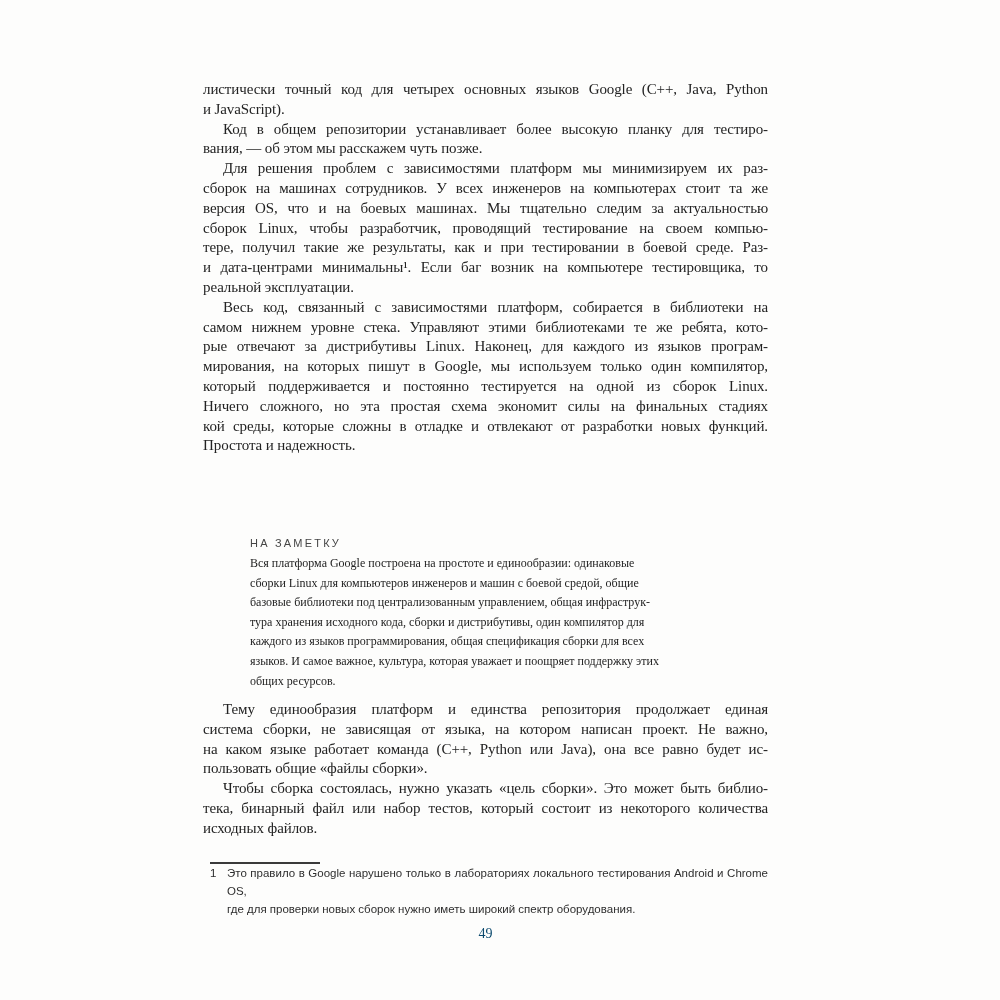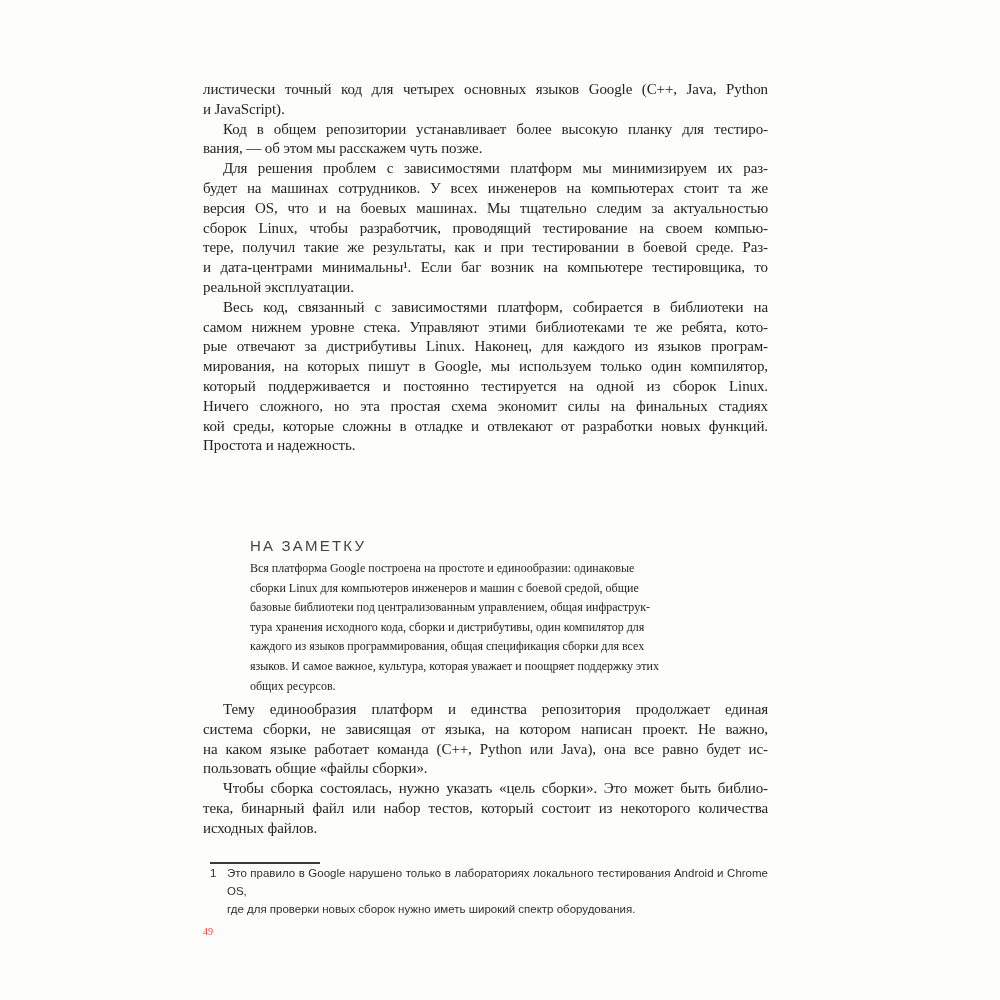--- a/index.html
+++ b/index.html
@@ -23,21 +23,21 @@
     text-align:justify;
     text-align-last:justify;
     letter-spacing:-0.1px;
   }
   .line.last { text-align-last:left; }
   .line.first { text-indent:20px; }
 
   
   .note-heading {
     font-family:"Liberation Sans", sans-serif;
-    font-size:15px;
+    font-size:11px;
     letter-spacing:2.2px;
     color:#454545;
   }
   .note-body {
     font-size:12px;
     line-height:19.6px;
     width:505px;
   }
   .note-body .line,
   .note-body .line.last {
@@ -63,41 +63,41 @@
     display:block;
   }
   .fn-text {
     margin-left:17px;
     width:541px;
   }
   .fn-text .line { letter-spacing:0; }
   .fn-text .line.last { text-align-last:left; }
 
   .page-number {
-    font-size:10px;
+    font-size:14px;
     width:565px;
-    text-align:left;
-    color:#ef4444;
+    text-align:center;
+    color:#0c4a6e;
   }
 </style>
 </head>
 <body>
 
 <div class="abs body-text" style="left:203px; top:80px;">
     <div class="para">
       <div class="line">листически точный код для четырех основных языков Google (C++, Java, Python</div>
       <div class="line last">и JavaScript).</div>
     </div>
     <div class="para">
       <div class="line first">Код в общем репозитории устанавливает более высокую планку для тестиро-</div>
       <div class="line last">вания, — об этом мы расскажем чуть позже.</div>
     </div>
     <div class="para">
       <div class="line first">Для решения проблем с зависимостями платформ мы минимизируем их раз-</div>
-      <div class="line">будет на машинах сотрудников. У всех инженеров на компьютерах стоит та же</div>
+      <div class="line">сборок на машинах сотрудников. У всех инженеров на компьютерах стоит та же</div>
       <div class="line">версия OS, что и на боевых машинах. Мы тщательно следим за актуальностью</div>
       <div class="line">сборок Linux, чтобы разработчик, проводящий тестирование на своем компью-</div>
       <div class="line">тере, получил такие же результаты, как и при тестировании в боевой среде. Раз-</div>
       <div class="line">и дата-центрами минимальны¹. Если баг возник на компьютере тестировщика, то</div>
       <div class="line last">реальной эксплуатации.</div>
     </div>
     <div class="para">
       <div class="line first">Весь код, связанный с зависимостями платформ, собирается в библиотеки на</div>
       <div class="line">самом нижнем уровне стека. Управляют этими библиотеками те же ребята, кото-</div>
       <div class="line">рые отвечают за дистрибутивы Linux. Наконец, для каждого из языков програм-</div>

